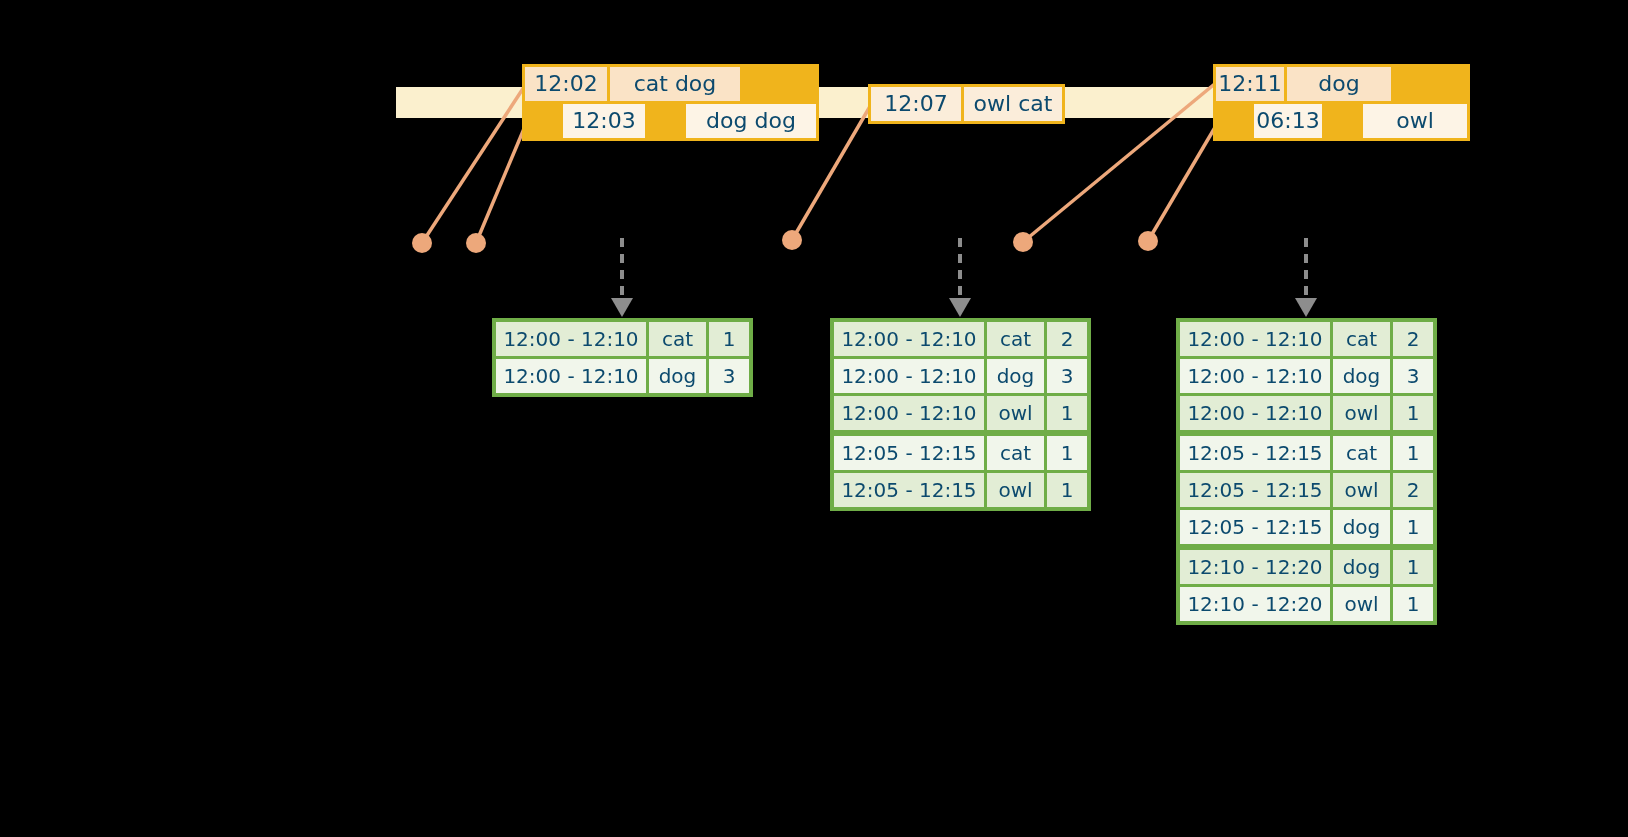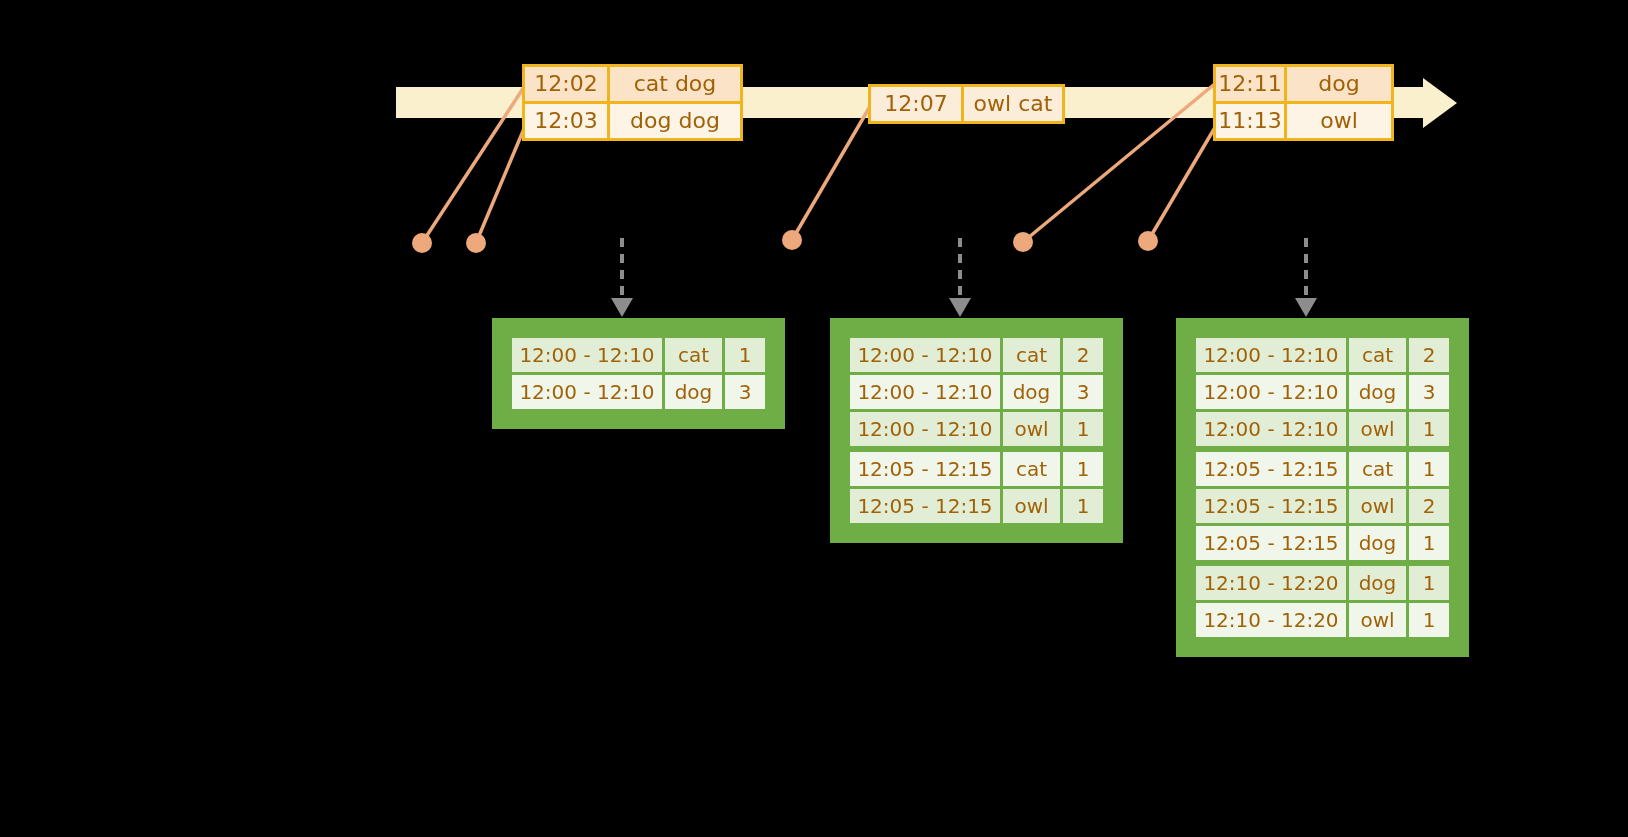--- a/index.html
+++ b/index.html
@@ -4,42 +4,42 @@
 <style>
   * { box-sizing: border-box; }
   html, body { margin: 0; padding: 0; background: #000; }
   .canvas {
     position: relative;
     width: 1628px;
     height: 837px;
     background: #000;
     overflow: hidden;
     font-family: "DejaVu Sans", "Liberation Sans", sans-serif;
-    color: #a16207;
+    color: #0c4a6e;
     text-align: center;
   }
   .layer { position: absolute; left: 0; top: 0; }
 
   
   .dtable { position: absolute; display: flex; flex-direction: column; gap: 3px; padding: 3px; z-index: 2; }
   .row { display: flex; gap: 3px; }
   .cell { display: flex; align-items: center; justify-content: center; line-height: 1; }
 
   
   .event-table { background: #F0B41C; }
   .event-table .cell { height: 34px; font-size: 22px; }
   .event-table .dark  .cell { background: #FAE3C6; }
-  .event-table .light .cell { background: #FDF4E6; }
+  .event-table .light .cell { background: #FDF4E6; margin-left: 38px; }
   .event-table .mid   .cell { background: #FBEDDA; }
   .et-1 .c-time { width: 82px; } .et-1 .c-words { width: 130px; }
   .et-2 .c-time { width: 90px; } .et-2 .c-words { width: 98px; }
   .et-3 .c-time { width: 68px; } .et-3 .c-words { width: 104px; }
 
   
-  .result-table { background: #6FAD47; padding: 20px; gap: 3px; }
+  .result-table { background: #6FAD47; padding: 4px; gap: 3px; }
   .result-table .cell { height: 34px; font-size: 20px; }
   .result-table .dark  .cell { background: #E2EDD5; }
   .result-table .light .cell { background: #F1F6EB; }
   .result-table .c-window { width: 150px; }
   .result-table .c-word   { width: 57px; }
   .result-table .c-count  { width: 40px; }
   .result-table .grp { margin-bottom: 3px; } 
 
   
   .et-1 { left: 522px; top: 64px; }
@@ -100,21 +100,21 @@
         <div class="cell c-time">12:07</div>
         <div class="cell c-words">owl cat</div>
       </div>
     </div>
   <div class="dtable event-table et-3">
       <div class="row dark">
         <div class="cell c-time">12:11</div>
         <div class="cell c-words">dog</div>
       </div>
       <div class="row light">
-        <div class="cell c-time">11:13</div>
+        <div class="cell c-time">06:13</div>
         <div class="cell c-words">owl</div>
       </div>
     </div>
 
   <div class="dtable result-table rt-1">
       <div class="row dark">
         <div class="cell c-window">12:00 - 12:10</div>
         <div class="cell c-word">cat</div>
         <div class="cell c-count">1</div>
       </div>

